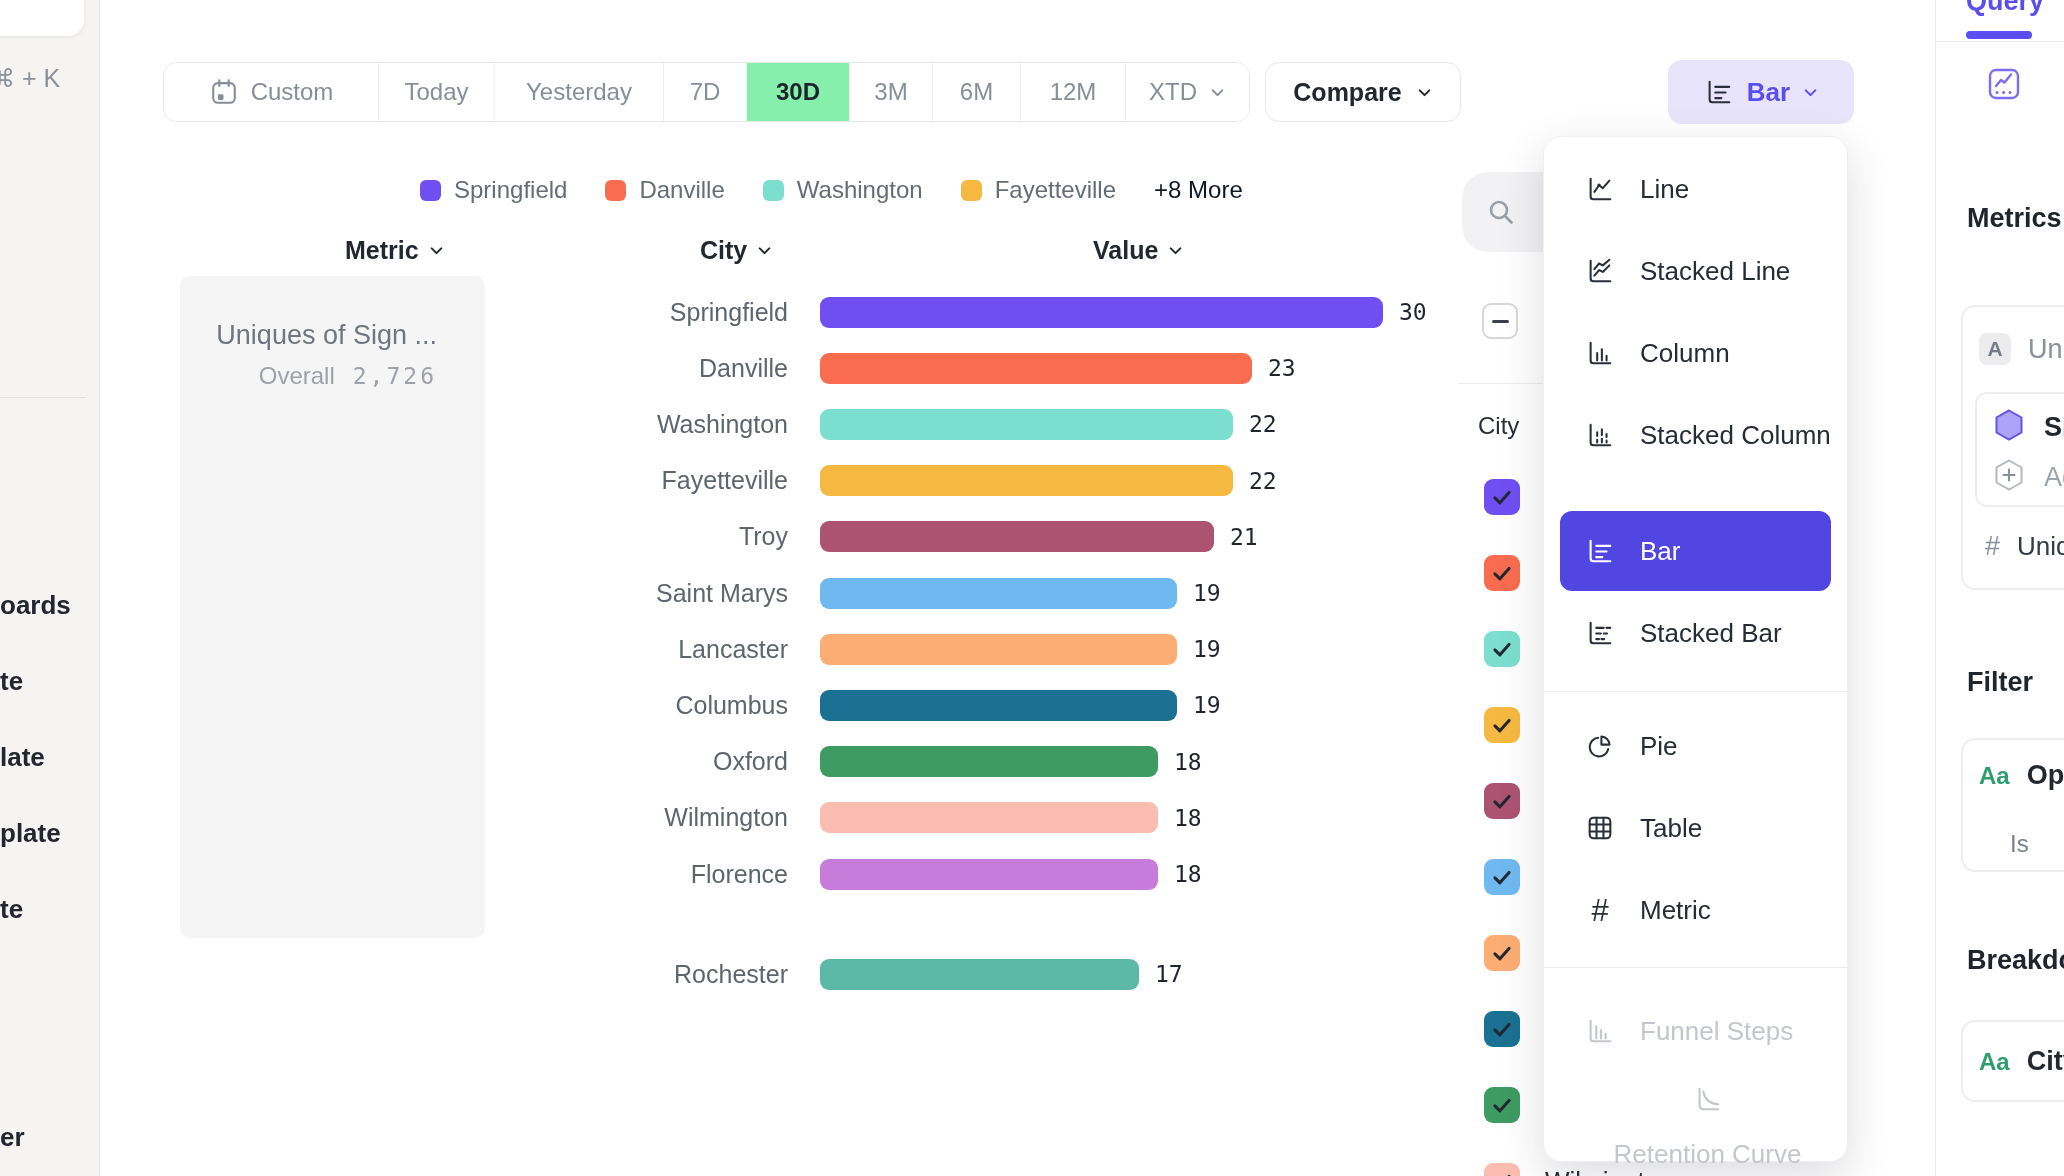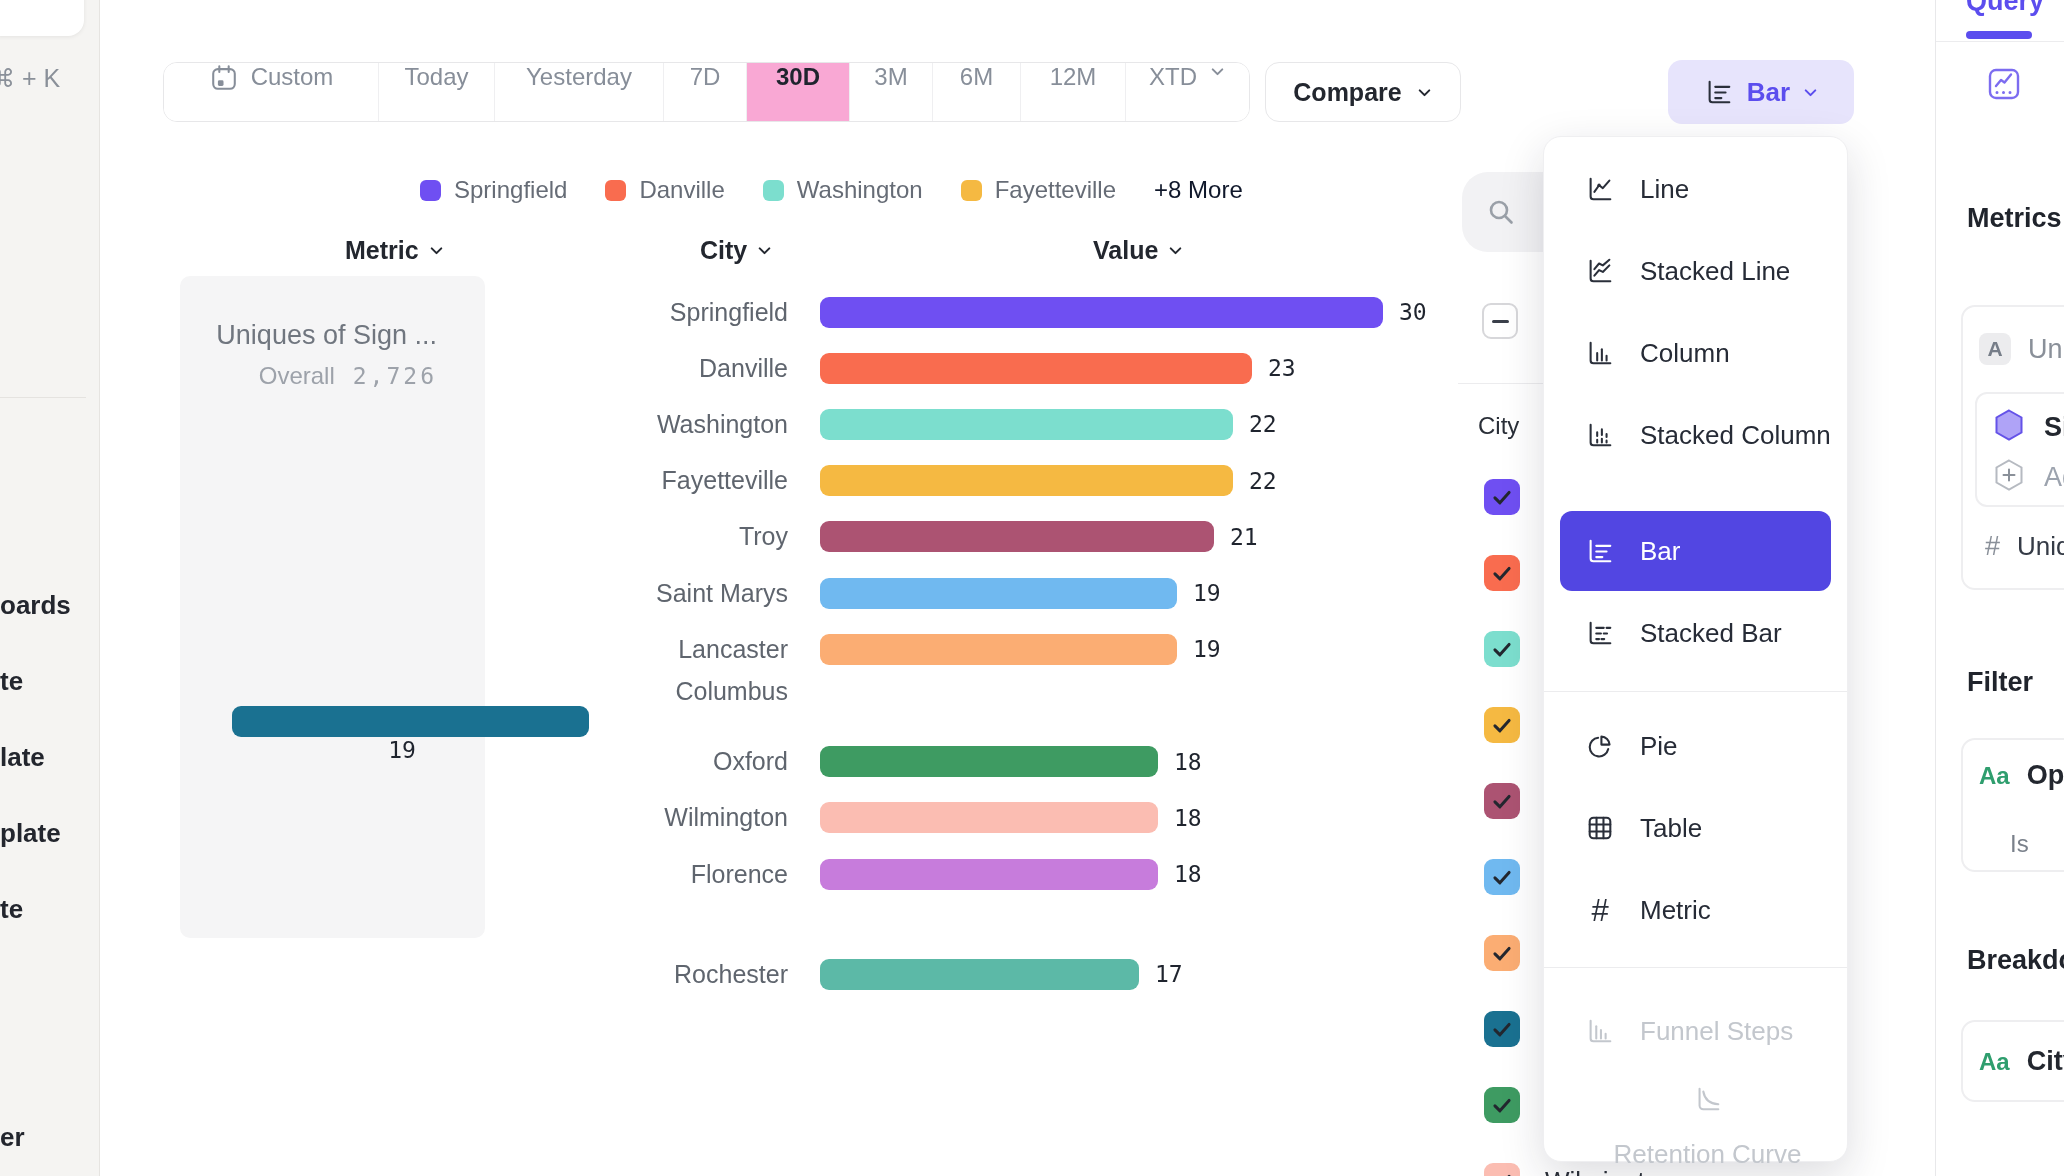--- a/index.html
+++ b/index.html
@@ -13,24 +13,24 @@
   .sb-card{position:absolute;left:-14px;top:-20px;width:98px;height:56px;background:#fff;
     border-radius:16px;box-shadow:0 1px 4px rgba(0,0,0,.07)}
   .sb-shortcut{position:absolute;left:-10px;top:64px;color:#8A9099;font-size:25px;font-weight:500;white-space:nowrap}
   .sb-divider{position:absolute;left:0;top:397px;width:86px;height:1px;background:#E5E3E0}
   .sb-item{position:absolute;left:0;transform:translateY(-50%);color:#23262E;font-size:26px;
     font-weight:600;white-space:nowrap;cursor:pointer}
 
   
   .date-group{position:absolute;left:163px;top:62px;height:60px;display:flex;align-items:stretch;
     border:1px solid #E7E7E9;border-radius:14px;background:#fff;overflow:hidden;z-index:2}
-  .seg{display:flex;justify-content:center;gap:12px;font-size:24px;color:#878E99;
+  .seg{display:flex;align-items:center;justify-content:center;gap:12px;font-size:24px;color:#878E99;
     font-weight:500;background:#fff;border:none;border-right:1px solid #EFEFF1;cursor:pointer;font-family:inherit}
   .seg:last-child{border-right:none}
-  .seg.selected{background:#f9a8d4;color:#1F242E;font-weight:700}
+  .seg.selected{background:#86efac;color:#1F242E;font-weight:700}
   .btn{position:absolute;display:flex;align-items:center;justify-content:center;gap:14px;
     background:#fff;border:1px solid #E7E7E9;border-radius:14px;font-size:25px;font-weight:600;
     color:#23272F;cursor:pointer;font-family:inherit}
   .compare-btn{left:1265px;top:62px;width:196px;height:60px}
   .chart-type-btn{left:1668px;top:60px;width:186px;height:64px;border:none;background:var(--chart-btn-bg);
     color:var(--accent);font-weight:700;font-size:26px;gap:12px}
 
   
   .legend{position:absolute;left:420px;top:170px;height:40px;display:flex;align-items:center;gap:38px;z-index:1}
   .legend-item{display:flex;align-items:center;gap:13px;font-size:24px;color:#666C76;font-weight:500;cursor:pointer}
@@ -252,21 +252,21 @@
     <div class="bar-row" style="top: 565px;">
       <span class="city">Saint Marys</span>
       <div class="bar" style="width: 357px; background: rgb(112, 185, 240);"></div>
       <span class="bar-value">19</span>
     </div>
     <div class="bar-row" style="top: 621.2px;">
       <span class="city">Lancaster</span>
       <div class="bar" style="width: 357px; background: rgb(251, 173, 115);"></div>
       <span class="bar-value">19</span>
     </div>
-    <div class="bar-row" style="top: 677.4px; flex-direction: column;">
+    <div class="bar-row" style="top: 677.4px;">
       <span class="city">Columbus</span>
       <div class="bar" style="width: 357px; background: rgb(26, 113, 145);"></div>
       <span class="bar-value">19</span>
     </div>
     <div class="bar-row" style="top: 733.6px;">
       <span class="city">Oxford</span>
       <div class="bar" style="width: 338px; background: rgb(62, 155, 98);"></div>
       <span class="bar-value">18</span>
     </div>
     <div class="bar-row" style="top: 789.8px;">

